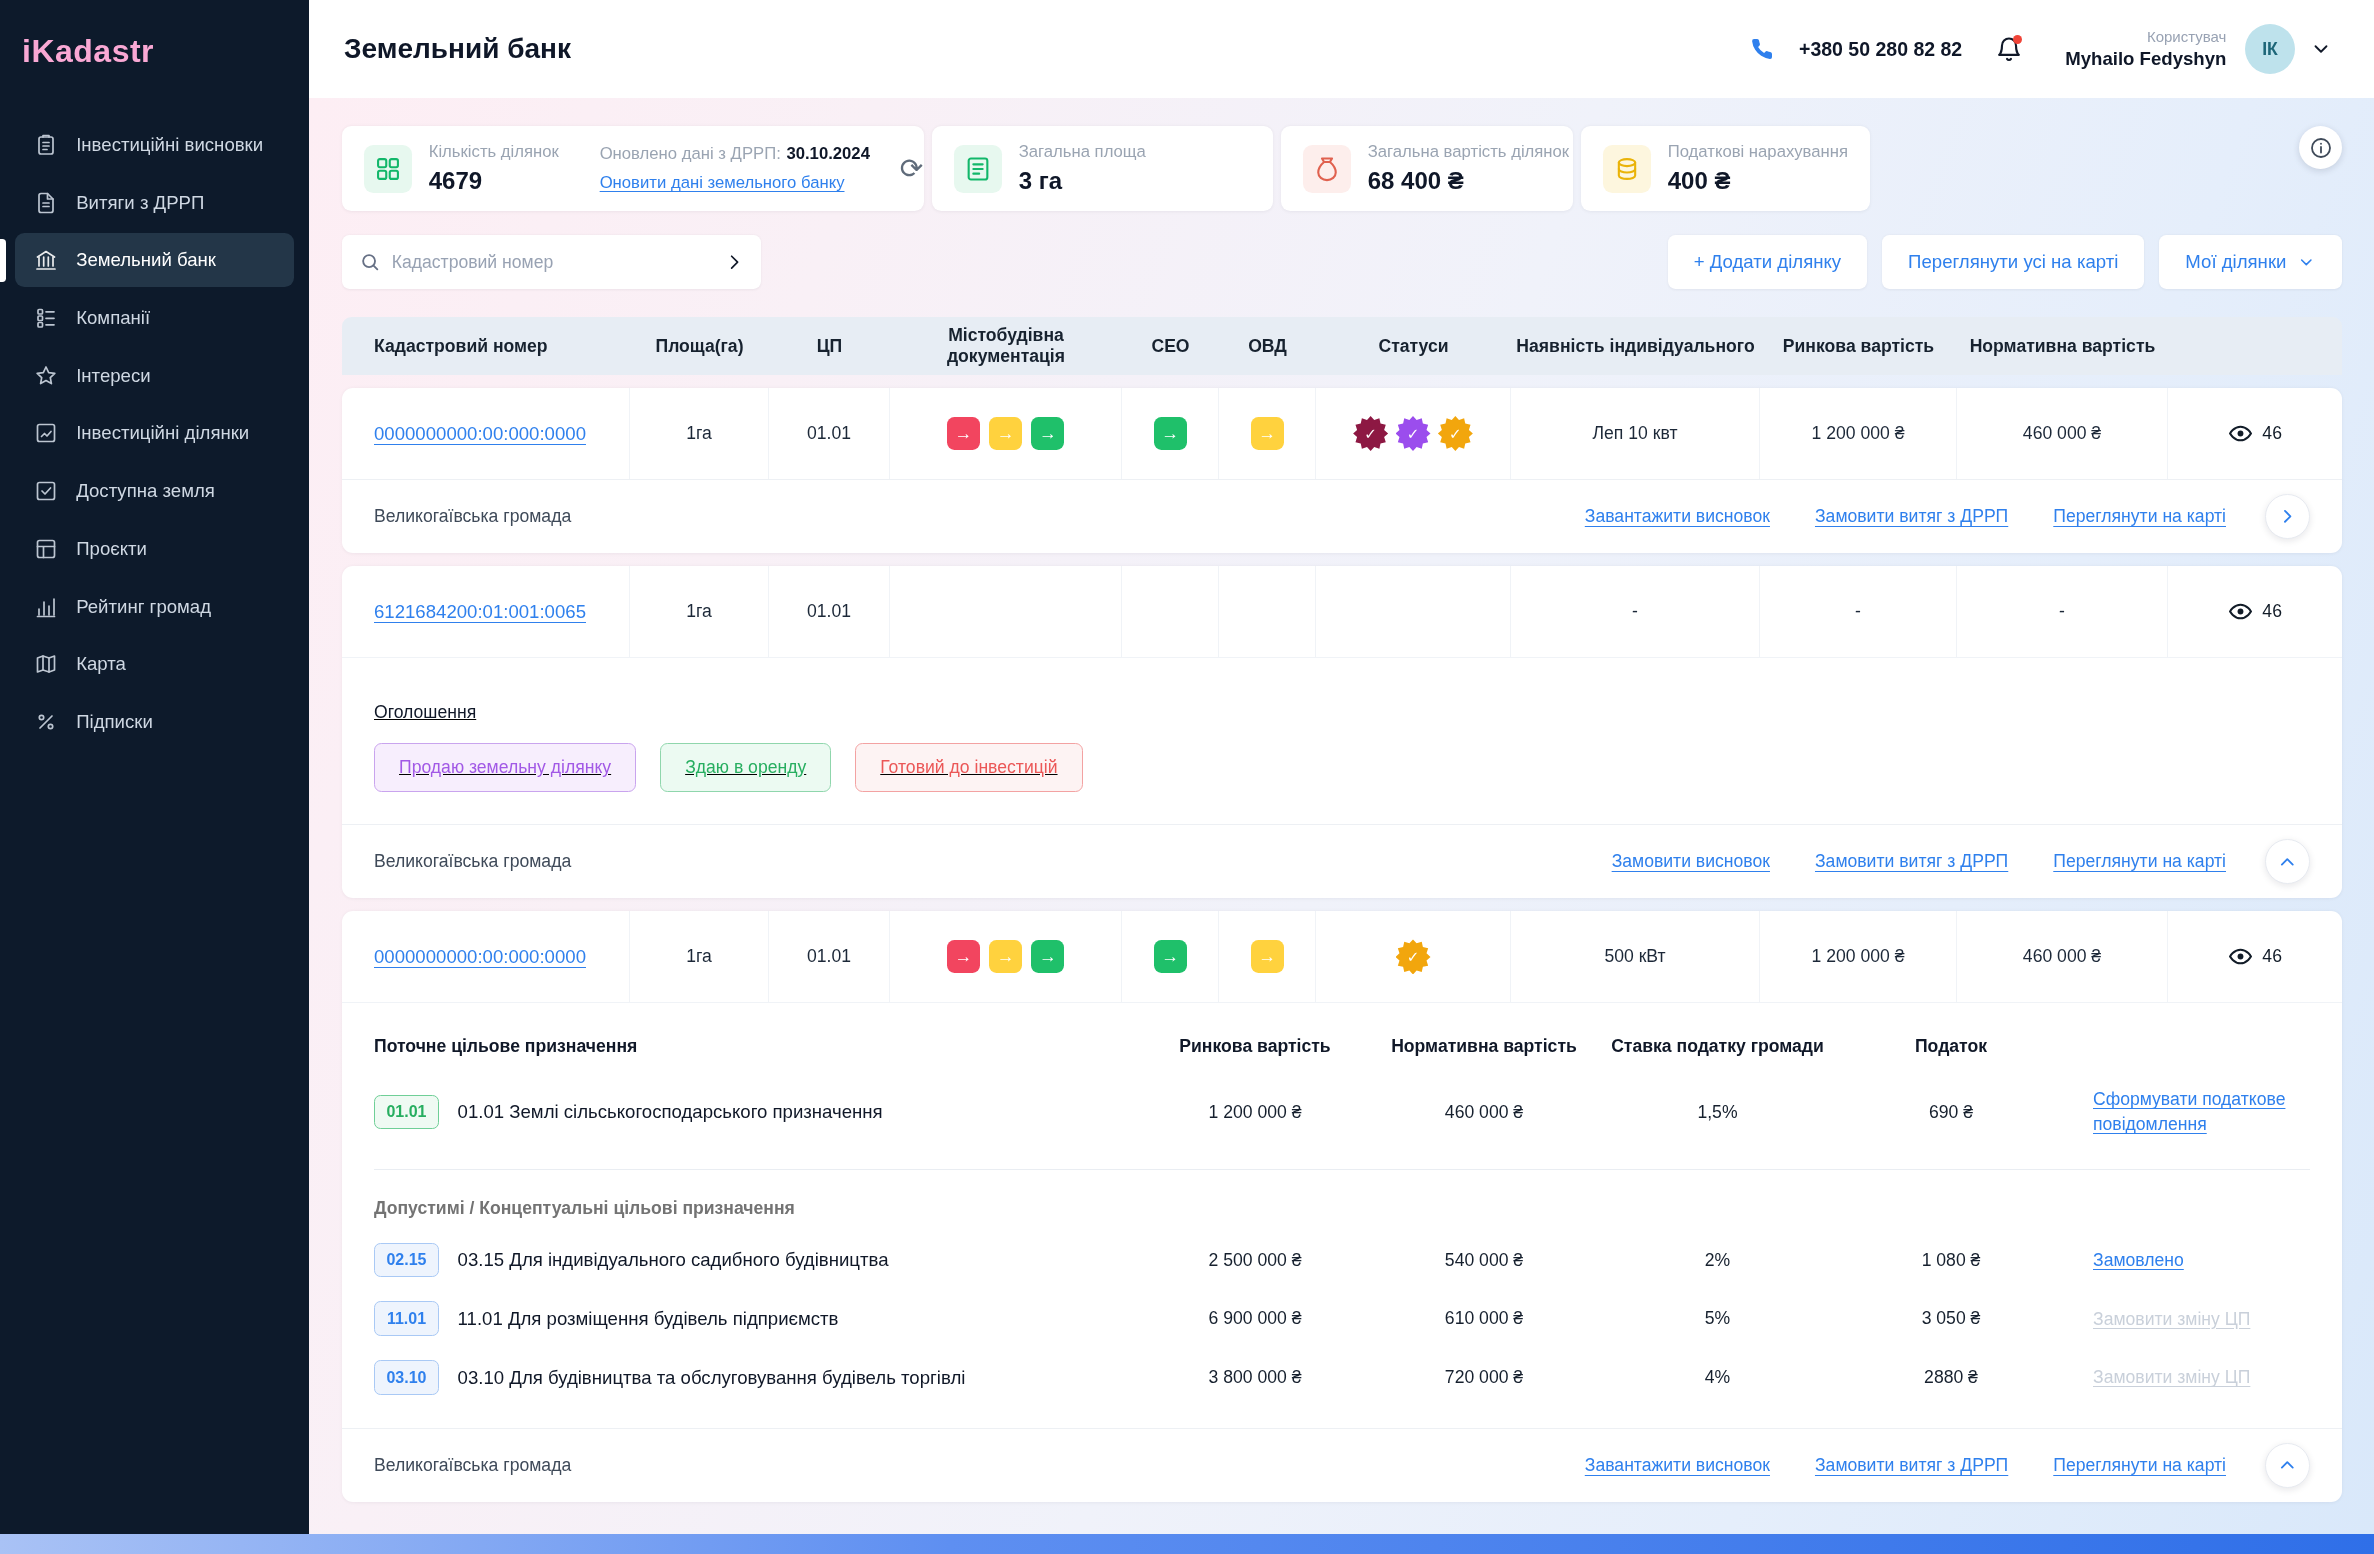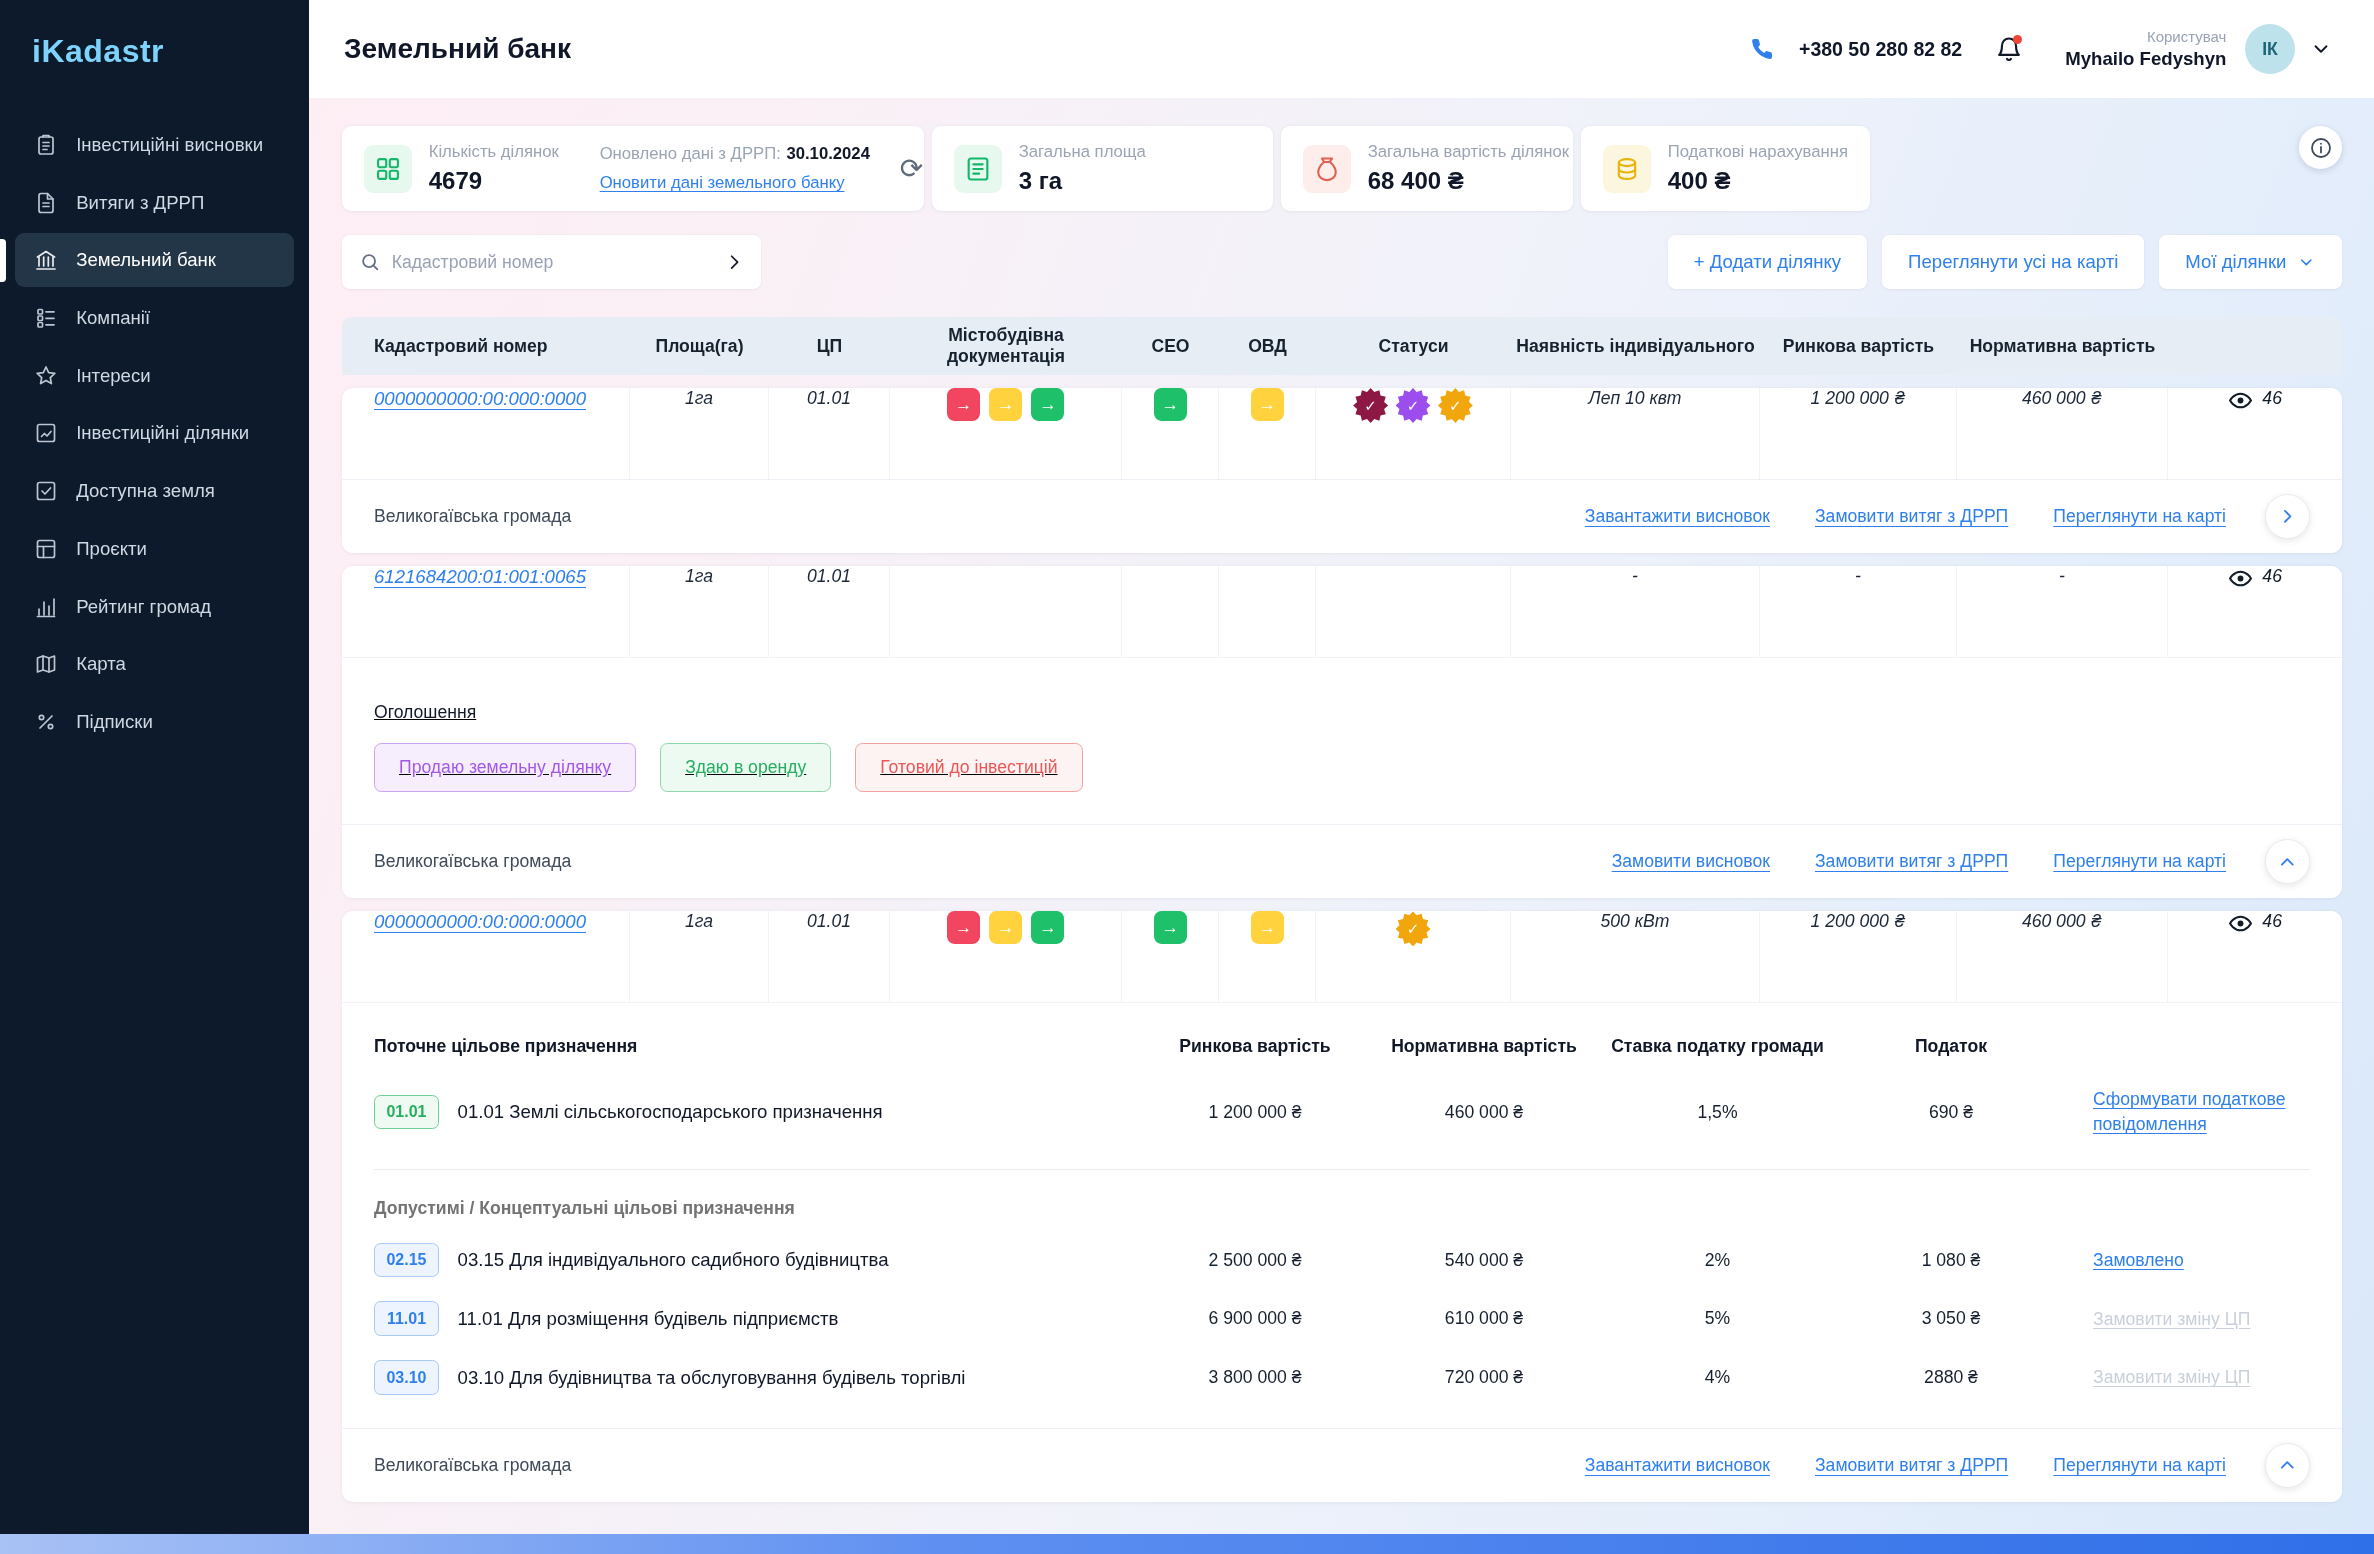--- a/index.html
+++ b/index.html
@@ -5,21 +5,21 @@
   * { box-sizing: border-box; margin: 0; padding: 0; }
   html,body { width:2375px; height:1555px; font-family:"Liberation Sans","DejaVu Sans",sans-serif; background:#fff; overflow:hidden; }
   a { cursor:pointer; }
   button { cursor:pointer; font-family:inherit; }
 
   .app { display:flex; height:1534px; }
   .bottom-strip { height:20.4px; background:linear-gradient(90deg,#a9c2f5 0%,#5e8ff1 40%,#2f6fe8 100%); }
 
   
   .sidebar { width:309px; flex-shrink:0; background:#0d1a2b; color:#cfd8e3; padding-top:33px; }
-  .logo { font-size:32px; font-weight:700; color:#7dd3fc; padding-left:32px; letter-spacing:0.5px; }
+  .logo { font-size:32px; font-weight:700; color:#f9a8d4; padding-left:22px; letter-spacing:0.5px; }
   .nav { margin-top:48px; display:flex; flex-direction:column; gap:3.7px; }
   .nav-item { position:relative; display:flex; align-items:center; gap:18.6px; height:54px; margin:0 15px; padding:0 18.6px; border-radius:9.3px; font-size:18.6px; color:#cfd8e3; cursor:pointer; }
   .nav-item.active { background:#233648; color:#fff; }
   .nav-item.active::before { content:""; position:absolute; left:-15px; top:5.6px; bottom:5.6px; width:5.6px; background:#fff; border-radius:0 3.7px 3.7px 0; }
   .nav-icon { width:24px; height:24px; display:flex; align-items:center; justify-content:center; opacity:.9; }
   .nav-icon svg { width:24px; height:24px; }
 
   
   .main { flex:1; display:flex; flex-direction:column; min-width:0; }
   .topbar { height:98px; background:#fff; display:flex; align-items:center; padding:0 43px 0 35px; flex-shrink:0; }
@@ -72,21 +72,21 @@
 
   
   .tablewrap { --cols:288px 139px 121px 232px 97px 97px 195px 249px 197px 211px 1fr; }
   .trow { display:grid; grid-template-columns:var(--cols); align-items:center; }
   .thead { margin-top:28px; height:58px; background:#e7edf4; border-radius:9.3px 9.3px 0 0; }
   .th { text-align:center; font-size:17.6px; font-weight:600; color:#17222f; }
   .th.first { text-align:left; padding-left:32px; }
 
   .card { background:#fff; border-radius:11px; margin-top:13px; box-shadow:0 0.9px 3.7px rgba(16,24,40,.05); overflow:hidden; }
   .trow.body { height:91px; }
-  .cell { height:100%; display:flex; align-items:flex-start; justify-content:center; font-size:17.6px; color:#1c2838; border-right:0.9px solid #f0f3f7;font-style:italic; }
+  .cell { height:100%; display:flex; align-items:center; justify-content:center; font-size:17.6px; color:#1c2838; border-right:0.9px solid #f0f3f7; }
   .cell:last-child { border-right:none; }
   .cell.cad { justify-content:flex-start; padding-left:32px; }
   .cell.cad a { color:#2f80ed; font-size:18.6px; text-decoration:underline; text-underline-offset:3.7px; }
   .sq { width:33px; height:33px; border-radius:7.4px; display:flex; align-items:center; justify-content:center; color:#fff; font-size:17.6px; font-weight:700; margin:0 4.6px; }
   .sq.red { background:#f2455f; } .sq.yellow { background:#ffd23e; } .sq.green { background:#1fc06a; }
   .seal { width:35px; height:35px; margin:0 3.7px; display:flex; align-items:center; justify-content:center; color:#fff; font-size:15px; font-weight:700;
     clip-path:polygon(100% 50%,88.64% 60.35%,93.3% 75%,78.28% 78.28%,75% 93.3%,60.35% 88.64%,50% 100%,39.65% 88.64%,25% 93.3%,21.72% 78.28%,6.7% 75%,11.36% 60.35%,0% 50%,11.36% 39.65%,6.7% 25%,21.72% 21.72%,25% 6.7%,39.65% 11.36%,50% 0%,60.35% 11.36%,75% 6.7%,78.28% 21.72%,93.3% 25%,88.64% 39.65%); }
   .seal.maroon { background:#8d1843; } .seal.purple { background:#9b4ded; } .seal.amber { background:#f2a60d; }
   .views { gap:9.3px; color:#121c28; }
   .views svg { width:25px; height:25px; }

